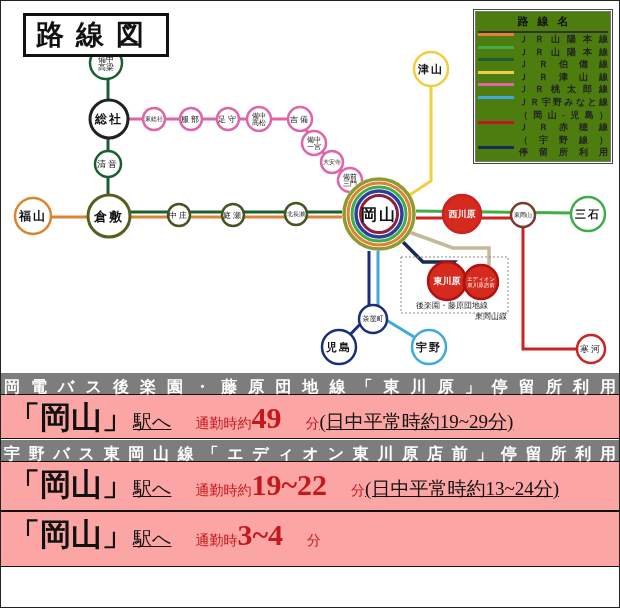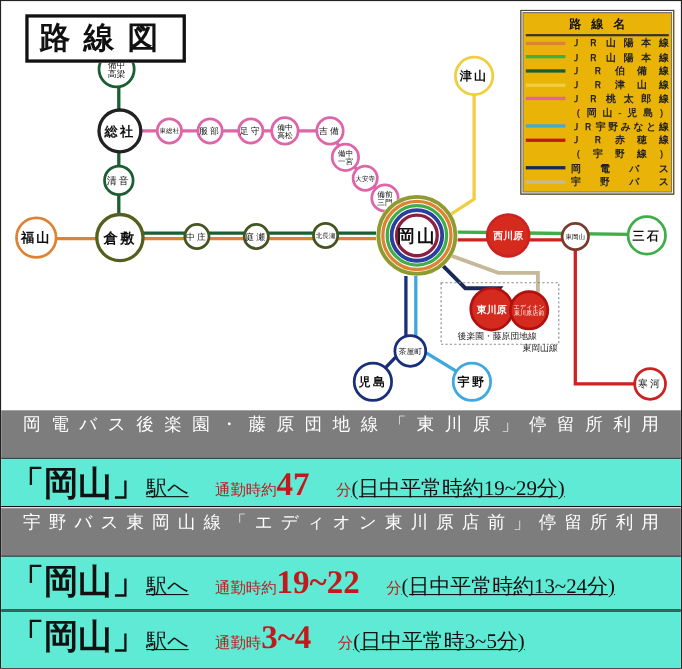--- a/index.html
+++ b/index.html
@@ -2,31 +2,31 @@
 <html><head>
 <meta charset="utf-8">
 <style>
   html,body{margin:0;padding:0;}
   body{font-family:"Liberation Serif", serif; background:#fff;}
   #frame{position:relative;width:618px;height:606px;border:1px solid #222;background:#fff;overflow:hidden;}
   
   .title-box{position:absolute;top:12px;left:22px;border:3px solid #111;padding:0 10px;background:#fff;}
   .title-box span{font-size:28px;font-weight:bold;letter-spacing:12px;color:#111;}
   
-  .legend{position:absolute;top:8px;right:6px;width:140px;border:1px solid #444;box-shadow:inset 0 0 0 1px #fff, inset 0 0 0 2px #777;background:#eab308;padding:3px 4px 4px 4px;box-sizing:border-box;}
+  .legend{position:absolute;top:8px;right:6px;width:140px;border:1px solid #444;box-shadow:inset 0 0 0 1px #fff, inset 0 0 0 2px #777;background:#4d7c0f;padding:3px 4px 4px 4px;box-sizing:border-box;}
   .legend-header{font-size:11px;font-weight:bold;text-align:center;letter-spacing:9px;border-bottom:2px solid #333;padding:1px 0 2px 9px;color:#111;}
-  .legend-row{display:flex;align-items:center;height:12.6px;}
+  .legend-row{display:flex;height:12.6px;}
   .legend-swatch{width:36px;height:3px;flex:0 0 36px;margin-right:5px;}
   .legend-label{flex:1;font-size:9px;font-weight:bold;color:#222;text-align:justify;text-align-last:justify;line-height:12px;}
   
   svg.map{position:absolute;top:0;left:0;}
   
   .access{position:absolute;top:371px;left:0;width:100%;}
-  .bar{height:43px;line-height:27px;background:#7d7d7d;color:#fff;font-size:16px;font-weight:normal;padding:0 20px;text-align:justify;text-align-last:justify;box-sizing:border-box;margin-top:1px;}
-  .detail{background:#5eead4;border-top:1px solid #111;border-bottom:1px solid #111;padding:2px 6px 3px 8px;white-space:nowrap;}
+  .bar{height:21px;line-height:27px;background:#7d7d7d;color:#fff;font-size:16px;font-weight:bold;padding:0 3px;text-align:justify;text-align-last:justify;box-sizing:border-box;margin-top:1px;}
+  .detail{background:#fca5a5;border-top:1px solid #111;border-bottom:1px solid #111;padding:2px 6px 3px 8px;white-space:nowrap;}
   .detail .st{font-size:31px;font-weight:bold;color:#111;}
   .detail .nm{font-size:19px;color:#111;text-decoration:underline;}
   .detail .rd{font-size:14px;color:#c3191c;margin-left:24px;}
   .detail .rb{font-size:30px;color:#c3191c;font-weight:bold;}
   .d1{height:38px;display:flex;align-items:baseline;}
   .d2{height:43px;display:flex;align-items:baseline;}
   .d3{height:49px;display:flex;align-items:baseline;}
 </style>
 </head>
 <body>
@@ -185,68 +185,63 @@
         </div>
         <div class="legend-row">
           <span class="legend-swatch" style="background: rgb(239, 207, 63);"></span>
           <span class="legend-label">ＪＲ津山線</span>
         </div>
         <div class="legend-row">
           <span class="legend-swatch" style="background: rgb(221, 101, 168);"></span>
           <span class="legend-label">ＪＲ桃太郎線</span>
         </div>
         <div class="legend-row">
+          <span class="legend-swatch" style="background: rgb(63, 168, 220);"></span>
+          <span class="legend-label">ＪＲ宇野みなと線</span>
+        </div>
+        <div class="legend-row">
           <span class="legend-swatch"></span>
           <span class="legend-label">（岡山-児島）</span>
         </div>
         <div class="legend-row">
-          <span class="legend-swatch" style="background: rgb(63, 168, 220);"></span>
-          <span class="legend-label">ＪＲ宇野みなと線</span>
-        </div>
-        <div class="legend-row">
           <span class="legend-swatch" style="background: rgb(192, 24, 32);"></span>
           <span class="legend-label">ＪＲ赤穂線</span>
         </div>
         <div class="legend-row">
           <span class="legend-swatch"></span>
           <span class="legend-label">（宇野線）</span>
         </div>
         <div class="legend-row">
           <span class="legend-swatch" style="background: rgb(26, 42, 85);"></span>
-          <span class="legend-label">岡電バス</span>
-        </div>
-        <div class="legend-row">
-          <span class="legend-swatch" style="background: rgb(197, 185, 153);"></span>
-          <span class="legend-label">宇野バス</span>
+          <span class="legend-label">停留所利用</span>
         </div>
       </div>
   </div>
 
   <div class="access">
     <div class="bar">岡電バス後楽園・藤原団地線「東川原」停留所利用</div>
     <div class="detail d1">
       <span class="st">「岡山」</span>
       <span class="nm">駅へ</span>
       <span class="rd">通勤時約</span>
-      <span class="rb">47</span>
+      <span class="rb">49</span>
       <span class="rd">分</span>
       <span class="nm">(日中平常時約19~29分)</span>
     </div>
     <div class="bar">宇野バス東岡山線「エディオン東川原店前」停留所利用</div>
     <div class="detail d2">
       <span class="st">「岡山」</span>
       <span class="nm">駅へ</span>
       <span class="rd">通勤時約</span>
       <span class="rb">19~22</span>
       <span class="rd">分</span>
       <span class="nm">(日中平常時約13~24分)</span>
     </div>
     <div class="detail d3">
       <span class="st">「岡山」</span>
       <span class="nm">駅へ</span>
       <span class="rd">通勤時</span>
       <span class="rb">3~4</span>
       <span class="rd">分</span>
-      <span class="nm">(日中平常時3~5分)</span>
     </div>
   </div>
 
 </div>
 
 </body></html>

